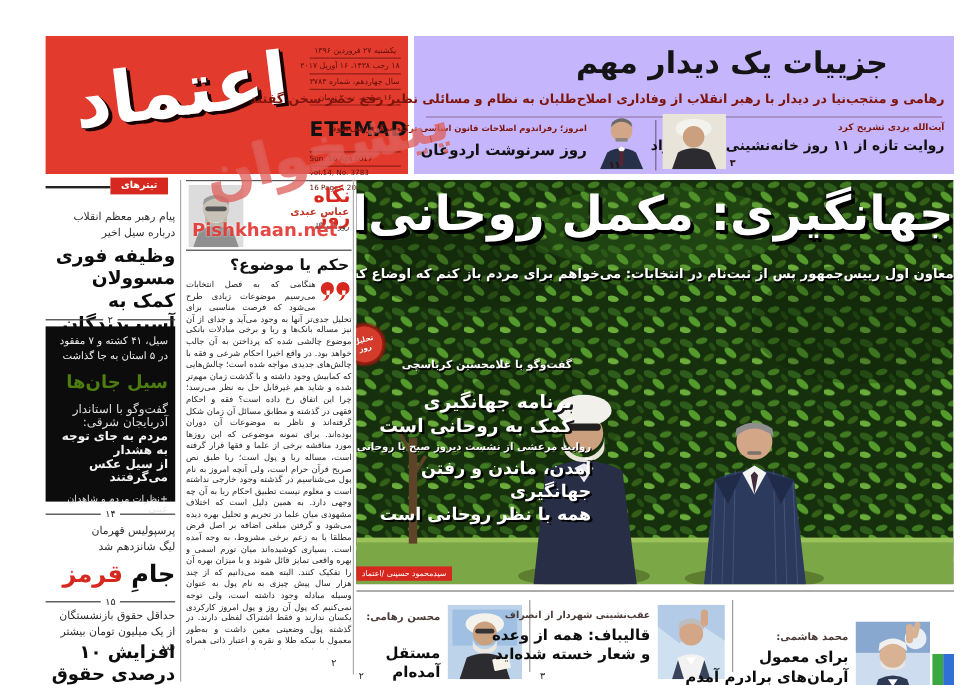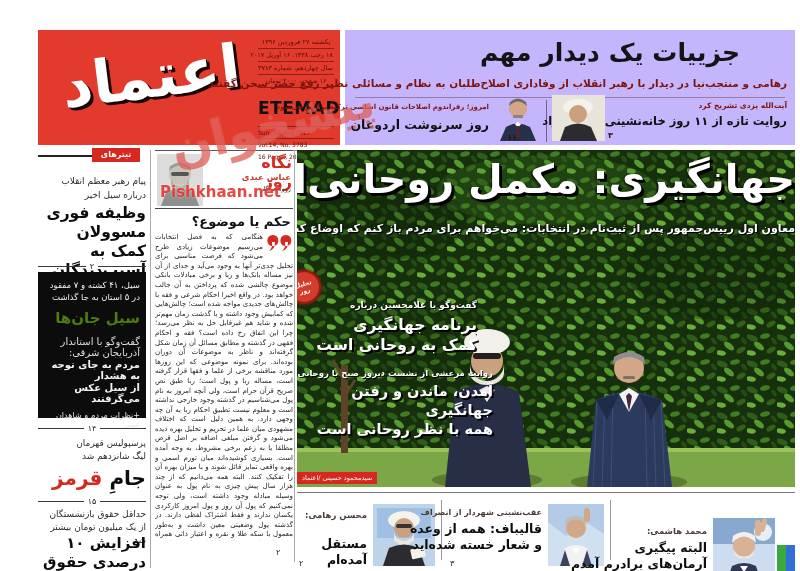--- a/index.html
+++ b/index.html
@@ -254,22 +254,22 @@
 
     <div class="abs ph-head" style="left:0;right:0;top:6px;">جهانگیری: مکمل روحانی‌ام</div>
     <div class="abs ph-sub" style="left:0;right:0;top:72px;">معاون اول رییس‌جمهور پس از ثبت‌نام در انتخابات: می‌خواهم برای مردم باز کنم که اوضاع کشور چه بود و چه شد</div>
 
     <div class="abs badge" style="left:-10px;top:120px;">
       <div>تحلیل</div>
       <div>روز</div>
     </div>
 
     <div class="abs" style="left:8px;top:150px;width:172px;">
-      <div class="ovk">گفت‌وگو با غلامحسین درباره</div>
-      <div class="ovt" style="font-size:15.5px;line-height:20px;margin-top:5px;">
+      <div class="ovk">گفت‌وگو با غلامحسین کرباسچی</div>
+      <div class="ovt" style="font-size:15.5px;line-height:20px;margin-top:15px;">
         <div>برنامه جهانگیری</div>
         <div>کمک به روحانی است</div>
       </div>
     </div>
     <div class="abs" style="left:8px;top:218px;width:188px;">
       <div class="ovk" style="font-size:8.5px;">روایت مرعشی از نشست دیروز صبح با روحانی</div>
       <div class="ovt" style="font-size:14.5px;line-height:19px;margin-top:4px;">
         <div>آمدن، ماندن و رفتن جهانگیری</div>
         <div>همه با نظر روحانی است</div>
       </div>
@@ -340,21 +340,21 @@
           <path d="M21,32 a11,11 0 0,0 20,0 v5 a11,6 0 0,1 -20,0 Z" fill="#e6e6e6"></path>
           <rect x="42" y="2" width="6" height="16" rx="3" fill="#d8b293"></rect>
           <rect x="48" y="0" width="5" height="14" rx="2.5" fill="#d8b293" transform="rotate(14 50 7)"></rect>
           <path d="M13,66 L19,48 Q31,42 43,48 L49,66 Z" fill="#2e3a55"></path>
           <path d="M27,48 L31,54 L35,48 Z" fill="#fff"></path>
         </svg>
     </div>
     <div class="abs" style="right:88px;top:12px;width:88px;">
       <div class="bk">محمد هاشمی:</div>
       <div class="bt" style="margin-top:4px;">
-        <div>البته پیگیری</div>
+        <div>برای معمول</div>
         <div>آرمان‌های برادرم آمدم</div>
       </div>
     </div>
     <div class="abs bnum" style="left:10px;bottom:0;">۲</div>
   </div>
 
   <div class="abs" style="left:777px;top:545px;width:9px;height:26px;background:#3aa83e;"></div>
   <div class="abs" style="left:786px;top:545px;width:9px;height:26px;background:#2f6fd6;"></div>
 
   <div class="abs wm-big" style="left:168px;top:96px;z-index:40;pointer-events:none;">پیشخوان</div>

